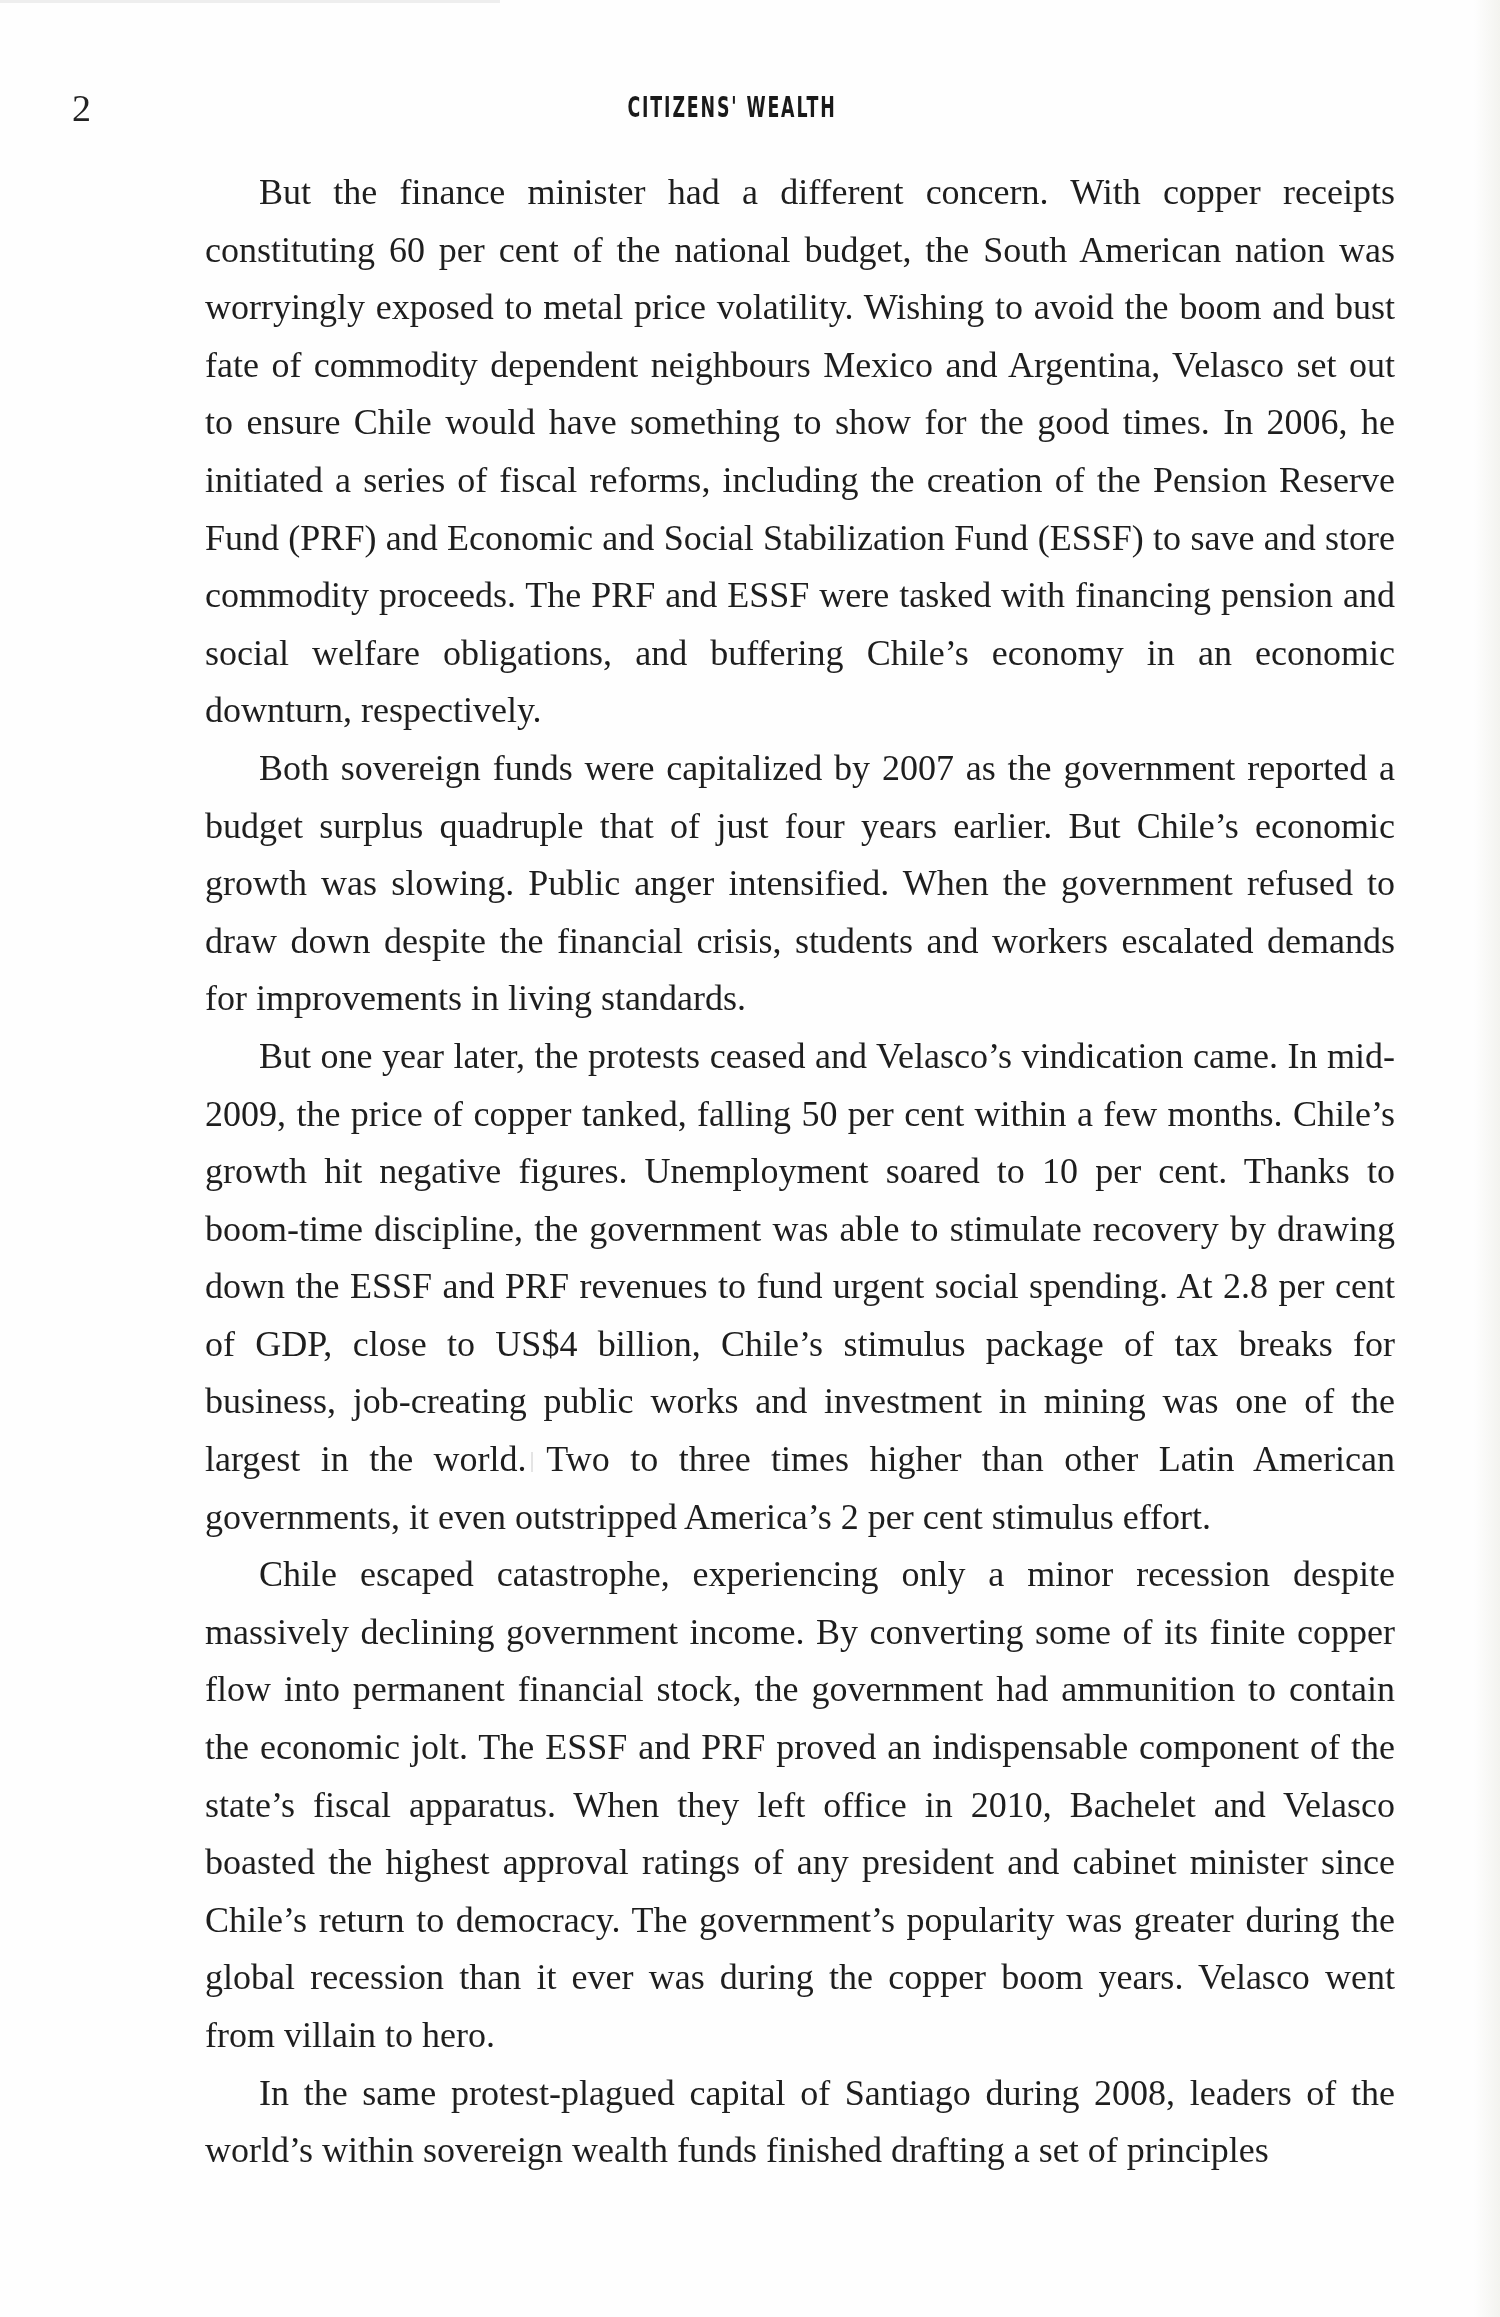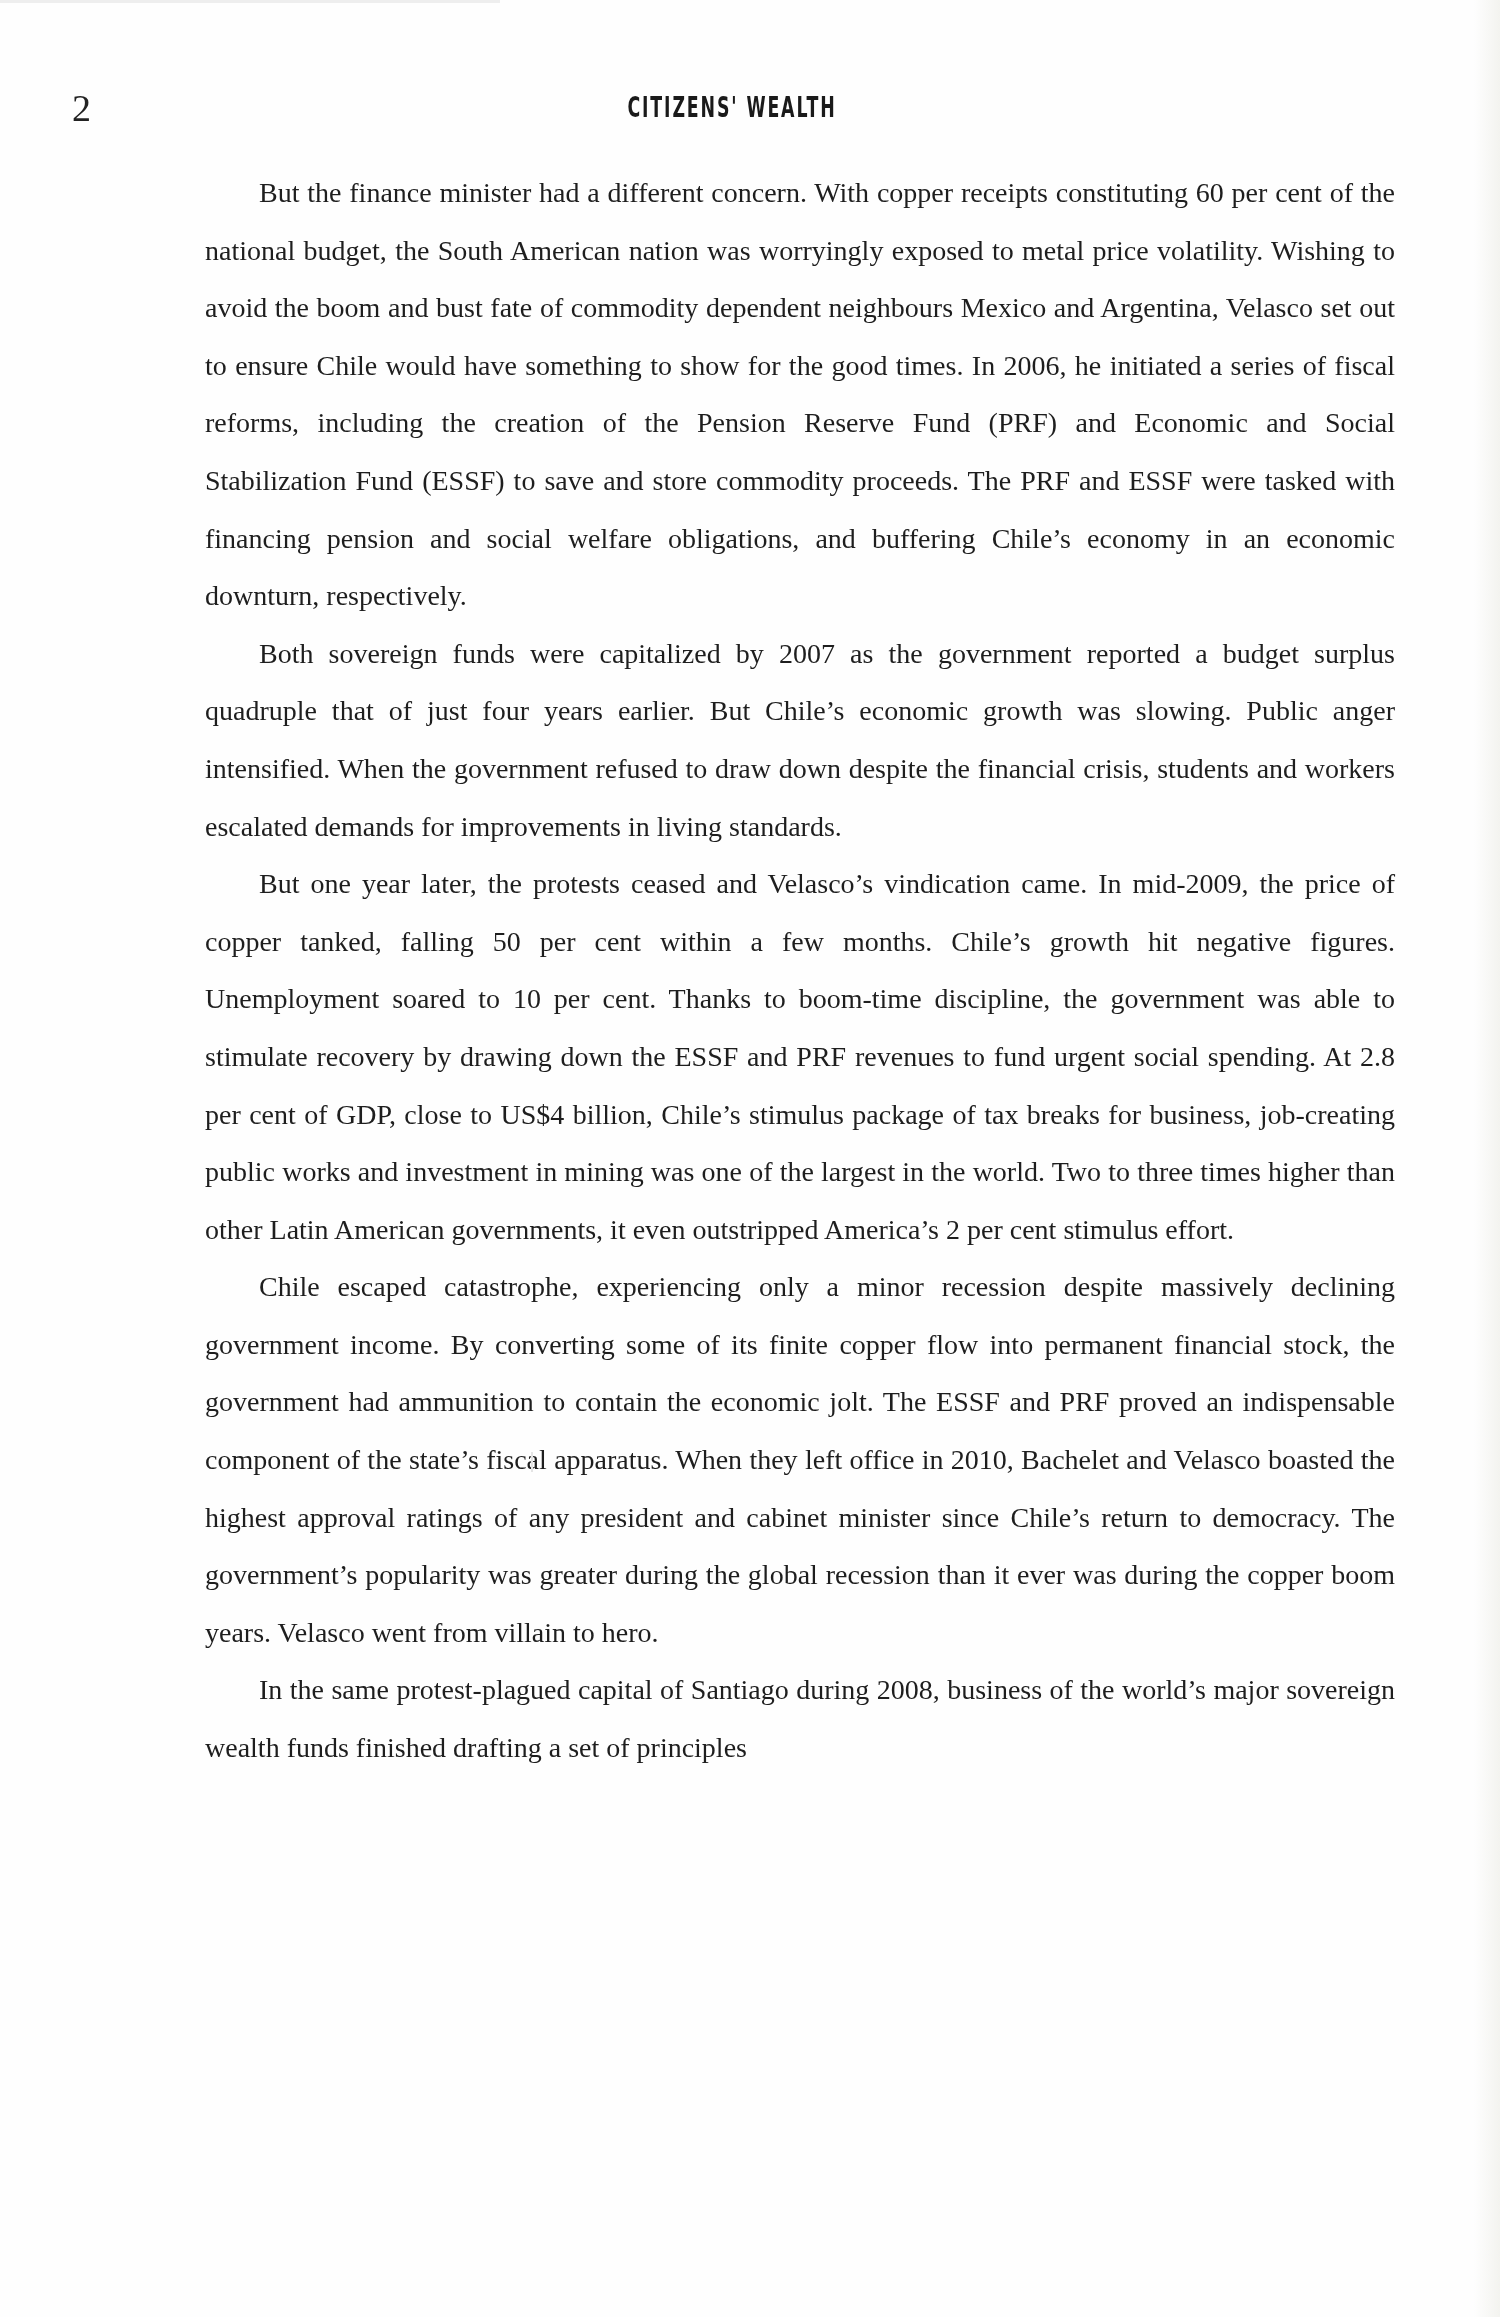--- a/index.html
+++ b/index.html
@@ -57,21 +57,21 @@
     transform: scaleX(0.62);
     transform-origin: center;
     color: #1a1a1a;
   }
   .body-text {
     position: absolute;
     left: 205px;
     top: 164px;
     width: 1190px;
     font-family: "Liberation Serif", "DejaVu Serif", serif;
-    font-size: 28px;
+    font-size: 36px;
     line-height: 57.6px;
     text-align: justify;
     color: #1e1e1e;
   }
   .body-text p {
     margin: 0;
     text-indent: 54px;
     hyphens: manual;
   }
   .stray-mark {
@@ -99,17 +99,17 @@
   <div class="running-head">
     <span class="page-number">2</span>
     <span class="book-title">CITIZENS' WEALTH</span>
   </div>
 
   <div class="body-text">
     <p>But the finance minister had a different concern. With copper receipts constituting 60 per cent of the national budget, the South American nation was worryingly exposed to metal price volatility. Wishing to avoid the boom and bust fate of commodity dependent neighbours Mexico and Argentina, Velasco set out to ensure Chile would have something to show for the good times. In 2006, he initiated a series of fiscal reforms, including the creation of the Pension Reserve Fund (PRF) and Economic and Social Stabilization Fund (ESSF) to save and store commodity proceeds. The PRF and ESSF were tasked with financing pension and social welfare obligations, and buff­ering Chile’s economy in an economic downturn, respectively.</p>
     <p>Both sovereign funds were capitalized by 2007 as the government reported a budget surplus quadruple that of just four years earlier. But Chile’s economic growth was slowing. Public anger intensified. When the government refused to draw down despite the financial crisis, students and workers escalated demands for improvements in living standards.</p>
     <p>But one year later, the protests ceased and Velasco’s vindication came. In mid-2009, the price of copper tanked, falling 50 per cent within a few months. Chile’s growth hit negative figures. Unemployment soared to 10 per cent. Thanks to boom-time discipline, the government was able to stimulate recovery by drawing down the ESSF and PRF revenues to fund urgent social spending. At 2.8 per cent of GDP, close to US$4 billion, Chile’s stimulus package of tax breaks for business, job-creating public works and investment in mining was one of the largest in the world. Two to three times higher than other Latin American governments, it even outstripped America’s 2 per cent stimulus effort.</p>
     <p>Chile escaped catastrophe, experiencing only a minor recession despite massively declining government income. By converting some of its finite copper flow into permanent financial stock, the government had ammuni­tion to contain the economic jolt. The ESSF and PRF proved an indispen­sable component of the state’s fiscal apparatus. When they left office in 2010, Bachelet and Velasco boasted the highest approval ratings of any president and cabinet minister since Chile’s return to democracy. The government’s popularity was greater during the global recession than it ever was during the copper boom years. Velasco went from villain to hero.</p>
-    <p>In the same protest-plagued capital of Santiago during 2008, business of the world’s major sovereign wealth funds finished drafting a set of principles</p>
+    <p>In the same protest-plagued capital of Santiago during 2008, leaders of the world’s within sovereign wealth funds finished drafting a set of principles</p>
   </div>
 
   <div class="stray-mark"></div>
 </div>
 
 </body></html>

